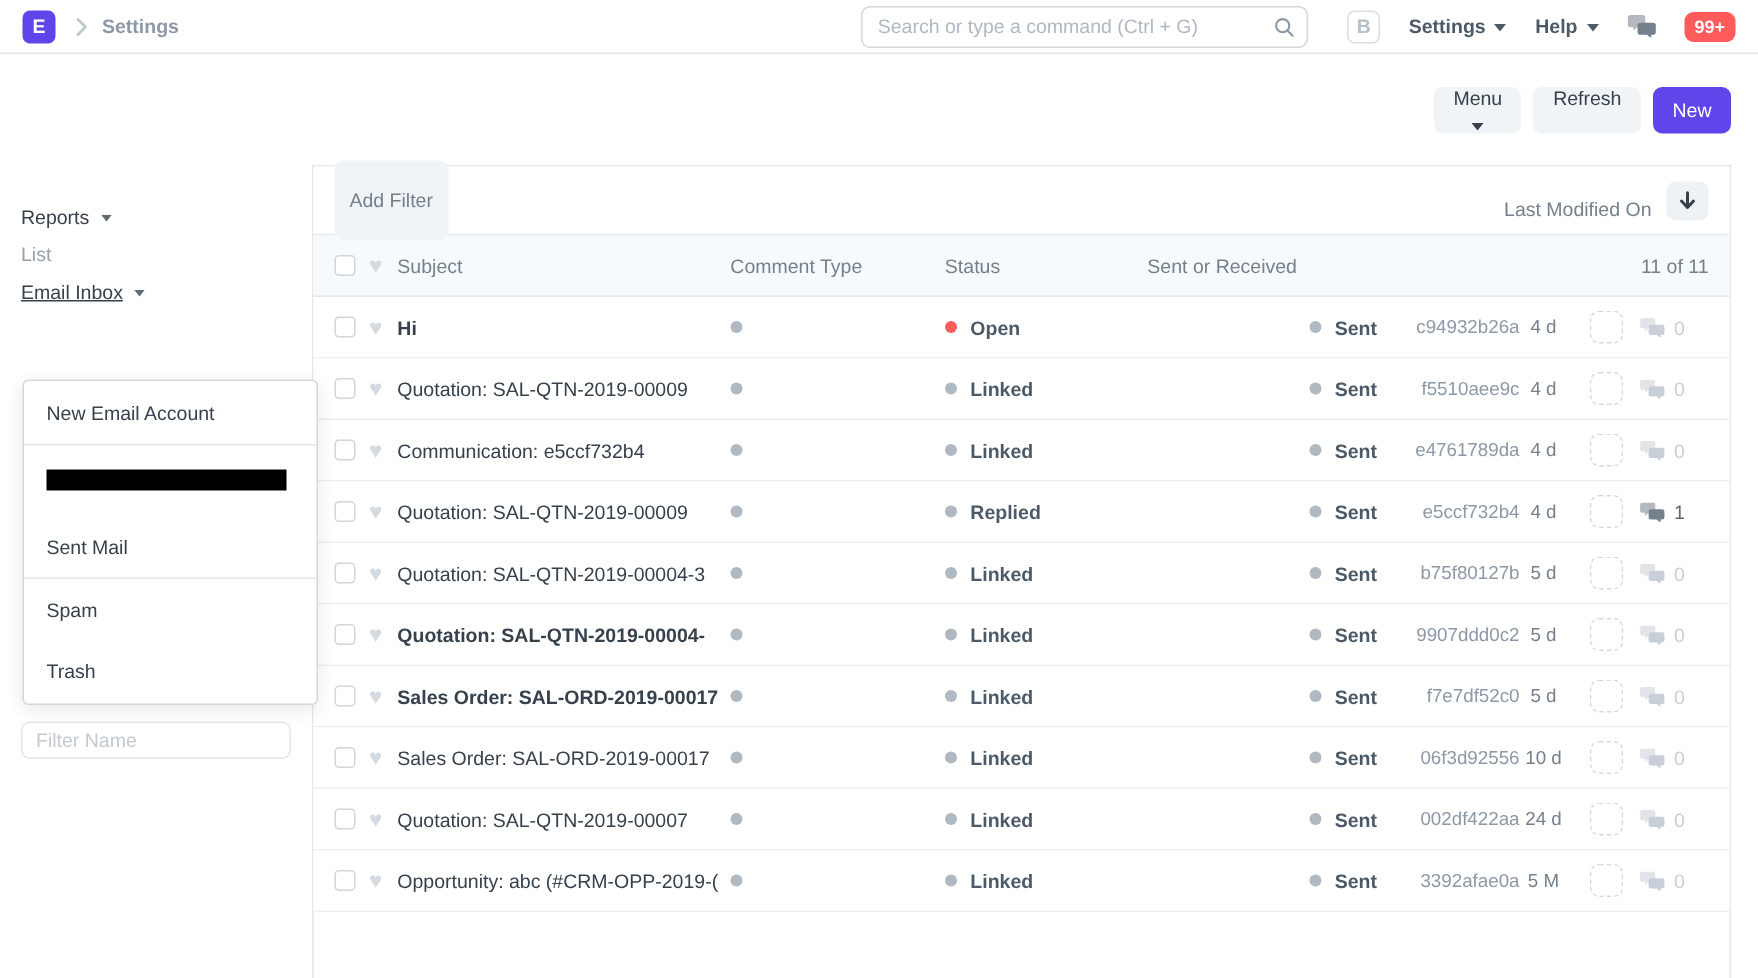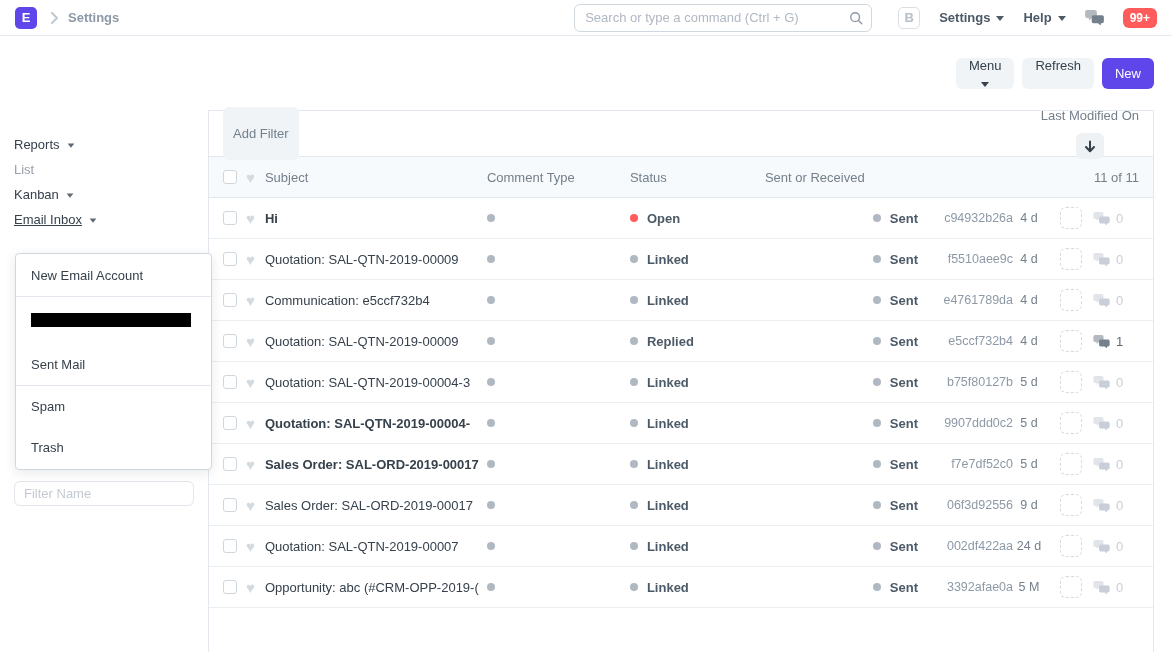--- a/index.html
+++ b/index.html
@@ -65,21 +65,21 @@
   .filter-strip .fwrap { position:relative; }
   .filter-strip input { height:32px; border:1px solid #d1d8dd; border-radius:6px;
     padding:0 10px; font:inherit; color:#36414c; background:#fff; width:140px; }
   .filter-strip input::placeholder { color:#b8c0c9; }
   .filter-strip .fi-id { width:146px; padding-right:28px; }
   .fwrap .search-icon { position:absolute; right:9px; top:9px; }
 
   .filter-row { height:46px; display:flex; align-items:center; padding:0 14px;
     border-bottom:1px solid #e2e8ed; background:#fff; }
   .chip { background:#f0f4f7; color:#74808b; border-radius:6px; padding:19px 10px; cursor:pointer; }
-  .sort-area { margin-left:auto; display:flex; align-items:center; gap:10px; color:#74808b;flex-direction:column; }
+  .sort-area { margin-left:auto; display:flex; align-items:flex-end; gap:10px; color:#74808b; }
   .sort-btn { width:28px; height:26px; background:#eef2f5; border-radius:6px;
     display:flex; align-items:center; justify-content:center; cursor:pointer; }
 
   .list-header { height:41px; background:#f7fafc; border-bottom:1px solid #e2e8ed;
     display:flex; align-items:center; padding:0 14px; color:#74808b; }
   .list-row { height:41px; display:flex; align-items:center; padding:0 14px;
     border-bottom:1px solid #ebeff2; background:#fff; cursor:pointer; }
 
   .checkbox { width:14px; height:14px; border:1px solid #cfd6dc; border-radius:3px;
     background:#fff; display:inline-block; flex:none; cursor:pointer; }
@@ -166,24 +166,20 @@
 <div class="content">
 
   <div class="sidebar">
     <div class="side-item">
       <span>Reports</span>
       <span class="caret"></span>
     </div>
     <div class="side-item muted">
       <span>List</span>
     </div>
-    <div class="side-item">
-      <span>Kanban</span>
-      <span class="caret"></span>
-    </div>
     <div class="side-item active">
       <span>Email Inbox</span>
       <span class="caret"></span>
     </div>
 
     <div class="inbox-menu">
         <div class="menu-item">New Email Account</div>
         <div class="menu-divider"></div>
         <div class="redacted-bar"></div>
         <div class="menu-item">Sent Mail</div>
@@ -421,21 +417,21 @@
     </span>
     <span class="c-status">
       <span class="dot status-dot" style="background: rgb(176, 184, 194);"></span>
       <span class="ind-label status-label">Linked</span>
     </span>
     <span class="c-sent">
       <span class="dot"></span>
       <span class="ind-label sent-label">Sent</span>
     </span>
     <span class="c-id">06f3d92556</span>
-    <span class="c-age">9 d</span>
+    <span class="c-age">10 d</span>
     <span class="c-assign"></span>
     <span class="c-comments">
       <svg width="17" height="13" viewBox="0 0 20 16">
               <path d="M2 0h8.5a2 2 0 0 1 2 2v4.5a2 2 0 0 1-2 2H7l-3 2.6V8.5H2a2 2 0 0 1-2-2V2a2 2 0 0 1 2-2z" opacity=".55"></path>
               <path d="M9 5.5h9a2 2 0 0 1 2 2V12a2 2 0 0 1-2 2h-1.2v2.6L13.7 14H9a2 2 0 0 1-2-2V7.5a2 2 0 0 1 2-2z"></path>
             </svg>
       <span class="comment-count">0</span>
     </span>
   </div>
 

